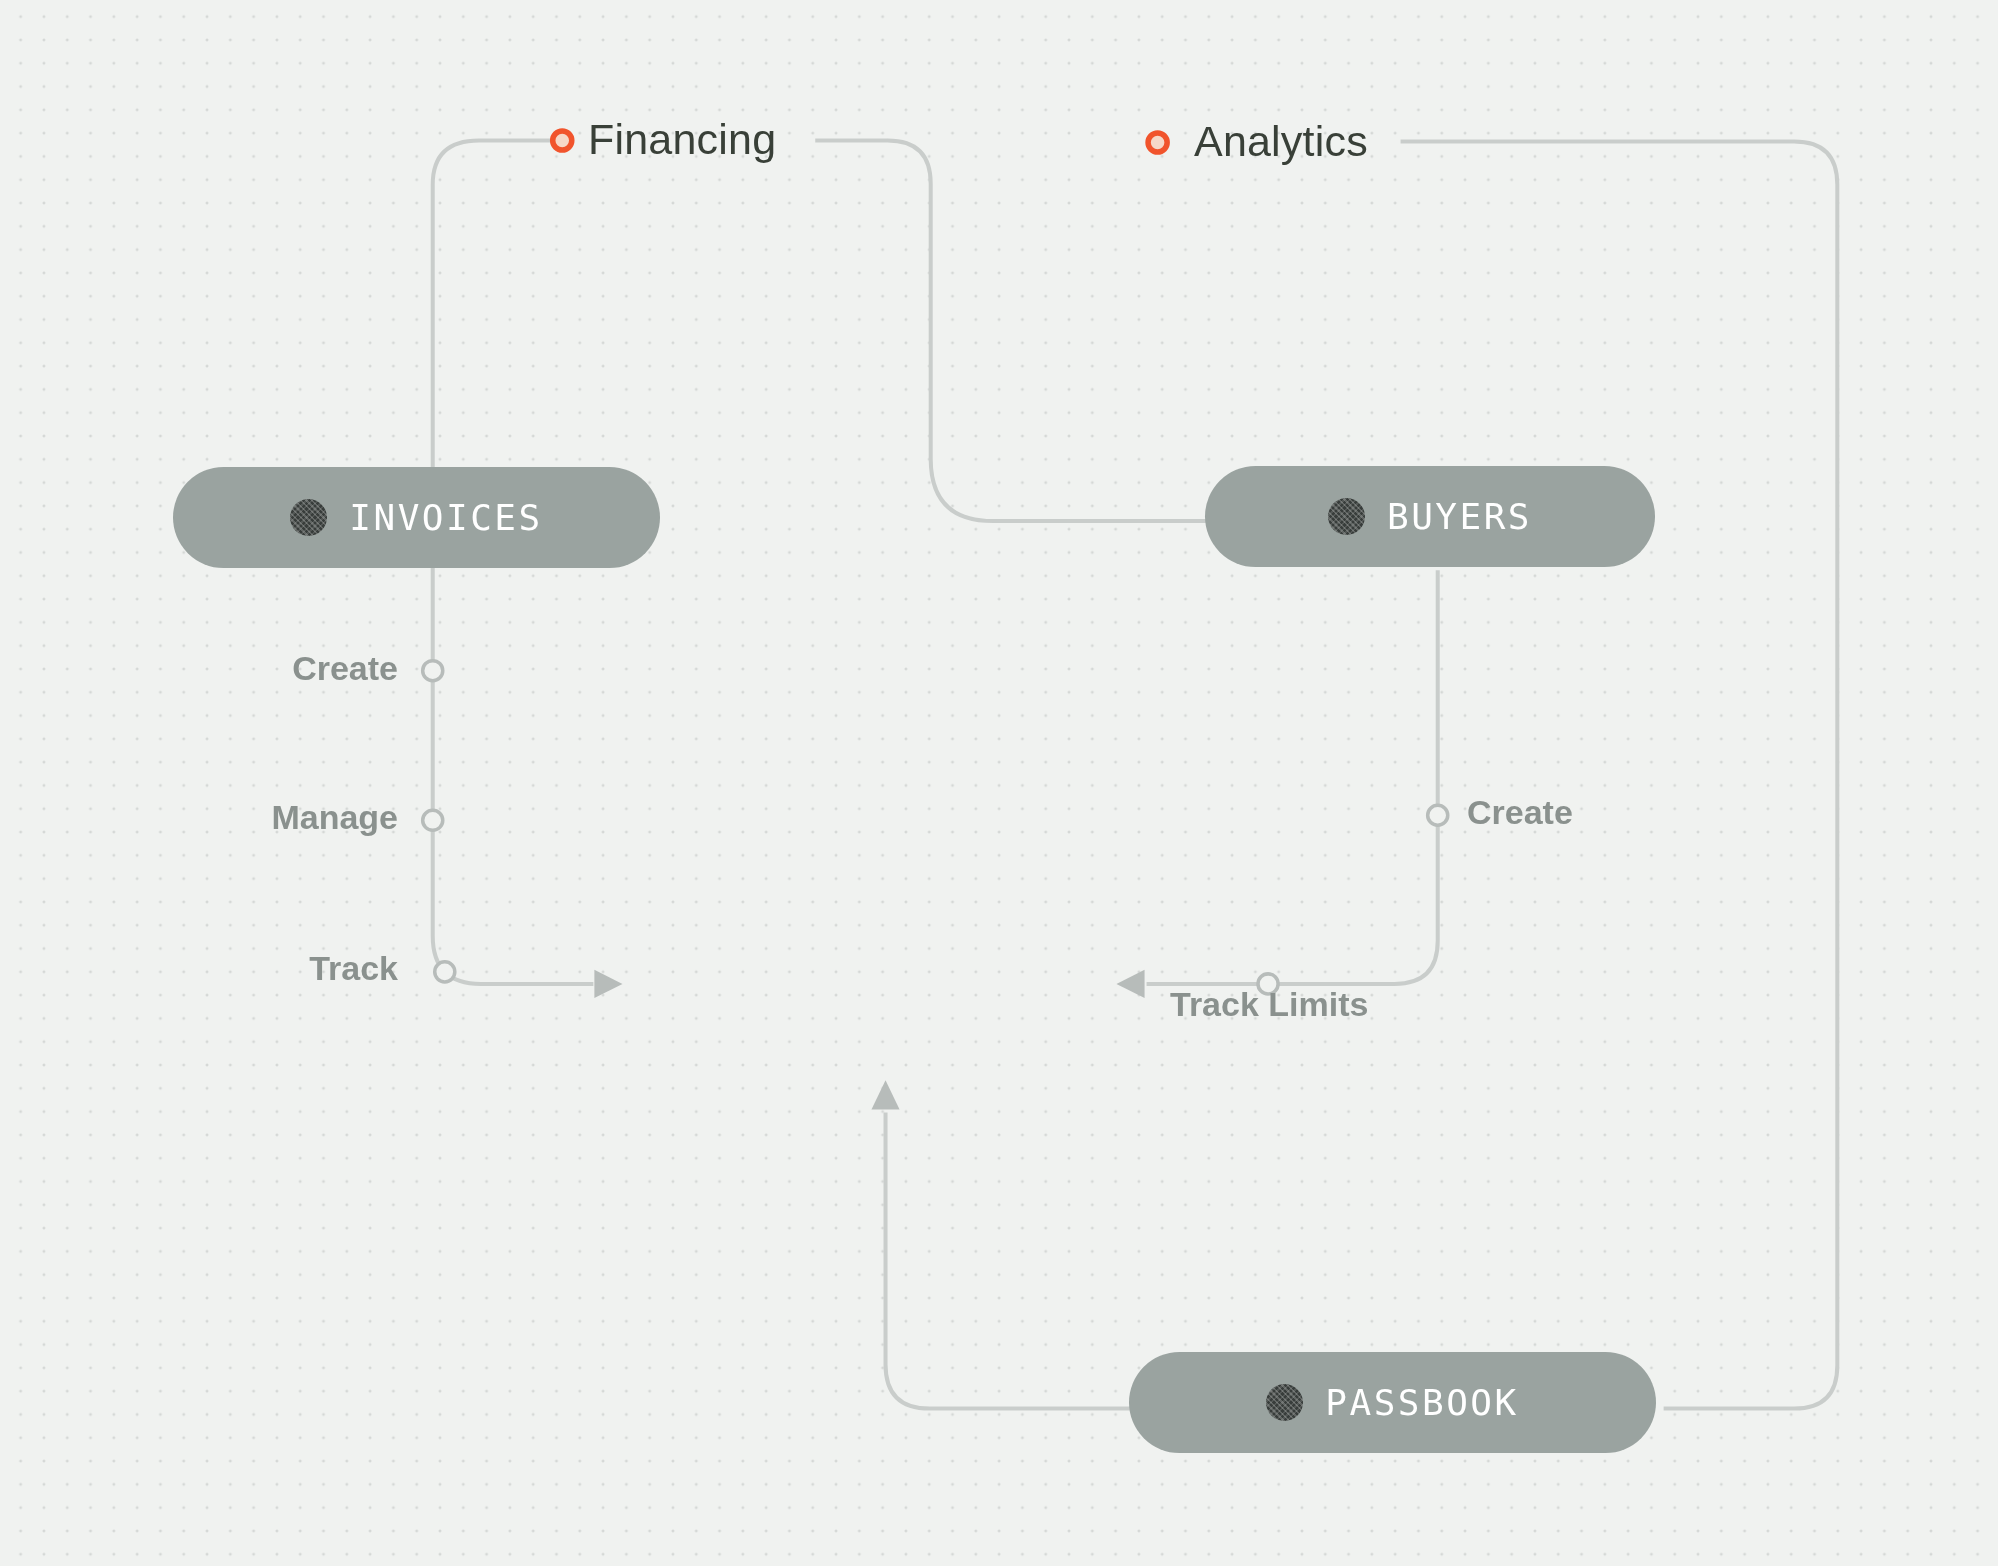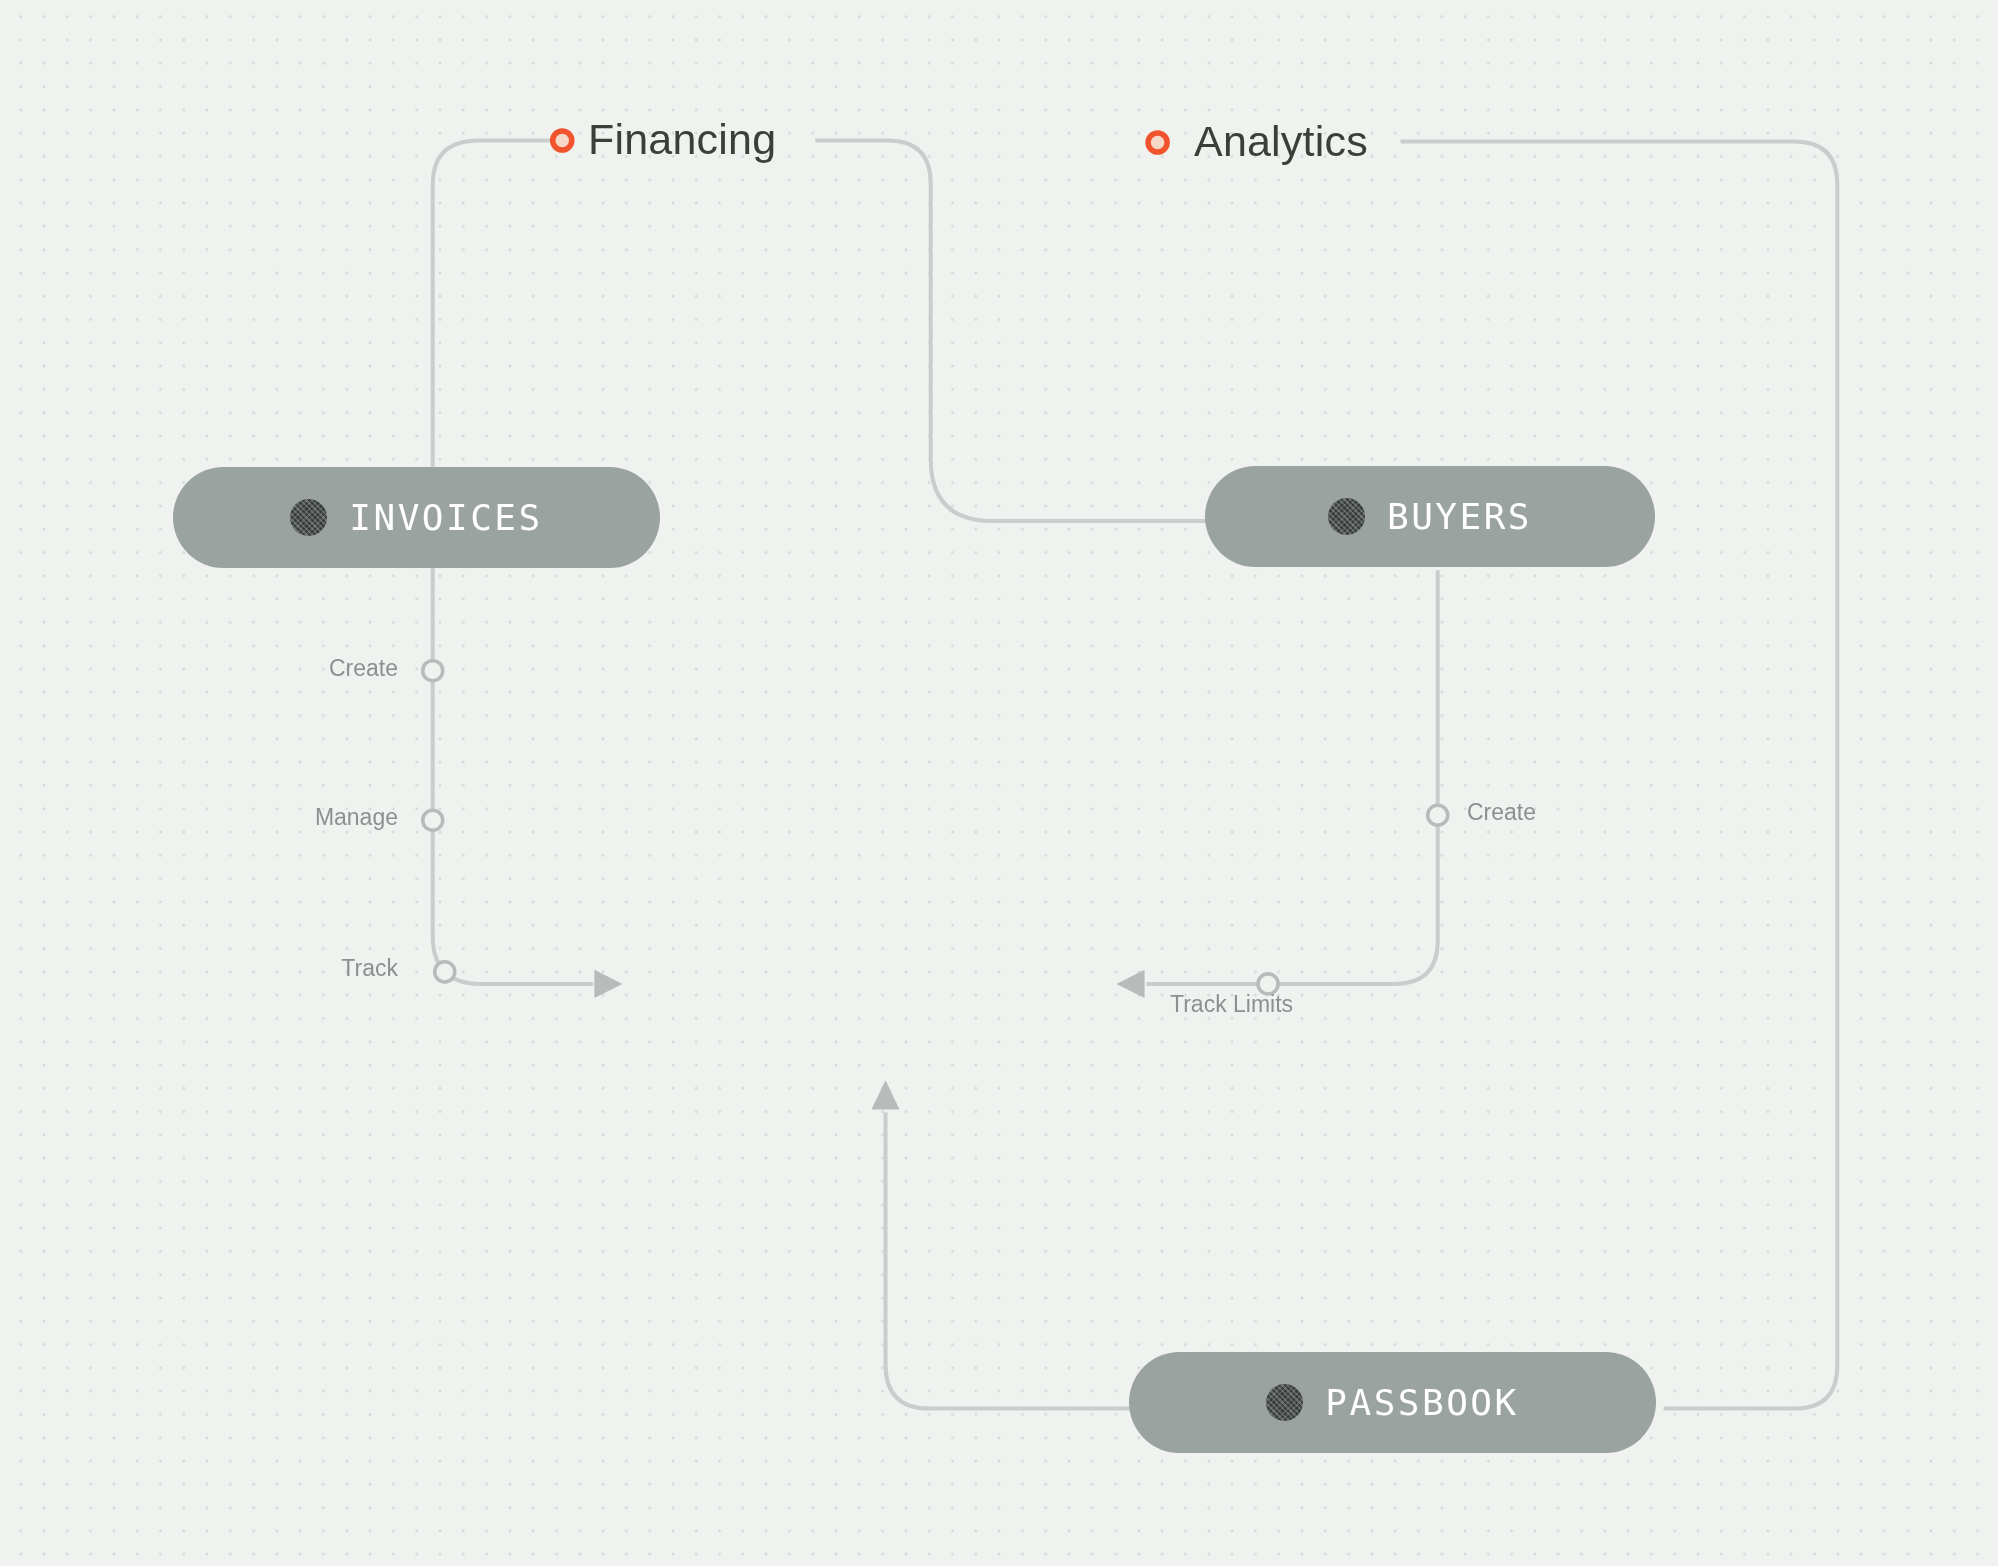--- a/index.html
+++ b/index.html
@@ -22,22 +22,22 @@
     font-size:43px;
     font-weight:500;
     letter-spacing:.2px;
     color:#394038;
     white-space:nowrap;
   }
 
   .edge-label{
     position:absolute;
     transform:translateY(-50%);
-    font-size:23px;
-    font-weight:400;
+    font-size:34px;
+    font-weight:700;
     color:#8a918e;
     white-space:nowrap;
   }
   .edge-label.right-aligned{transform:translate(-100%,-50%);}
 
   .node{
     position:absolute;
     border-radius:999px;
     display:flex;
     align-items:center;

